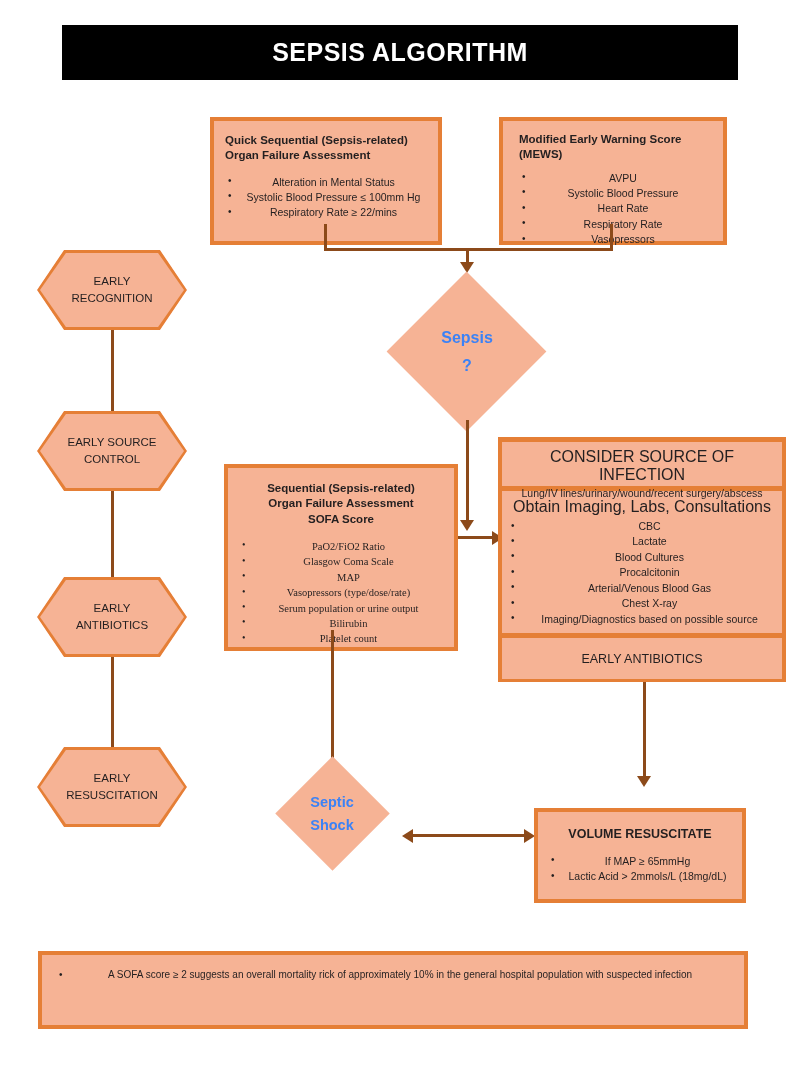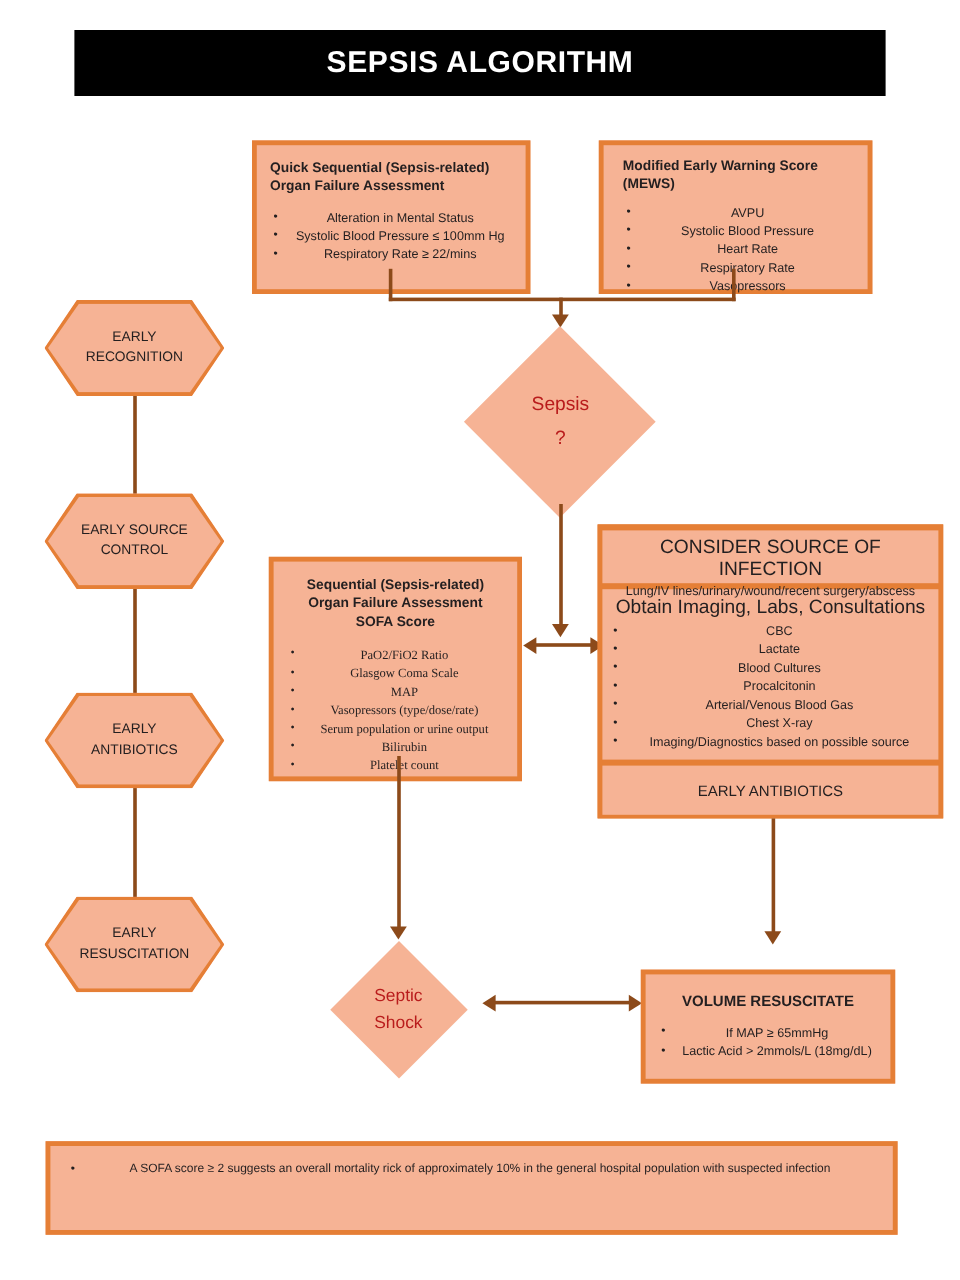--- a/index.html
+++ b/index.html
@@ -117,21 +117,22 @@
   .diamond-wrap {
     position: absolute;
     display: flex;
     align-items: center;
     justify-content: center;
   }
   .diamond-label {
     position: relative;
     z-index: 3;
     text-align: center;
-    color: #b91c1c;
+    color: #3b82f6;
+    font-weight: bold;
   }
 
   
   .conn {
     position: absolute;
     background: #8C4A1A;
   }
   .conn-v { width: 3px; }
   .conn-h { height: 3px; }
   .arrow-down {
@@ -232,21 +233,21 @@
     </div>
   </div>
 
   <div class="conn conn-v" style="left:466px; top:420px; height:102px;"></div>
   <div class="arrow-down" style="left:460px; top:520px;"></div>
 
   <div class="conn conn-h" style="left:442px; top:536px; width:56px;"></div>
   <div class="arrow-left" style="left:436px; top:531px;"></div>
   <div class="arrow-right" style="left:492px; top:531px;"></div>
 
-  <div class="nodebox" style="left:224px; top:443px; width:211px; height:187px; padding:13px 11px 0 11px;">
+  <div class="nodebox" style="left:224px; top:443px; width:234px; height:187px; padding:13px 11px 0 11px;">
     <div class="bx-title center" style="white-space:pre-line;">Sequential (Sepsis-related)
 Organ Failure Assessment
 SOFA Score</div>
     <ul class="bx-list" style="margin-top:12px;font-family:Liberation Serif, serif;">
       <li>PaO2/FiO2 Ratio</li>
       <li>Glasgow Coma Scale</li>
       <li>MAP</li>
       <li>Vasopressors (type/dose/rate)</li>
       <li>Serum population or urine output</li>
       <li>Bilirubin</li>
@@ -278,21 +279,21 @@
       <div class="bx-title" style="font-size:12.5px;">EARLY ANTIBIOTICS</div>
     </div>
   </div>
 
   <div class="conn conn-v" style="left:331px; top:630px; height:146px;"></div>
   <div class="arrow-down" style="left:325px; top:772px;"></div>
 
   <div class="conn conn-v" style="left:643px; top:682px; height:98px;"></div>
   <div class="arrow-down" style="left:637px; top:776px;"></div>
 
-  <div class="diamond-wrap" style="left:252px; top:784px; width:160px; height:115px;">
+  <div class="diamond-wrap" style="left:252px; top:756px; width:160px; height:115px;">
     <div class="diamond" style="left:40px; top:17px; width:81px; height:81px;"></div>
     <div class="diamond-label" style="font-size:14.5px; line-height:1.55;">
       <div>Septic</div>
       <div>Shock</div>
     </div>
   </div>
 
   <div class="conn conn-h" style="left:410px; top:834px; width:120px;"></div>
   <div class="arrow-left" style="left:402px; top:829px;"></div>
   <div class="arrow-right" style="left:524px; top:829px;"></div>

